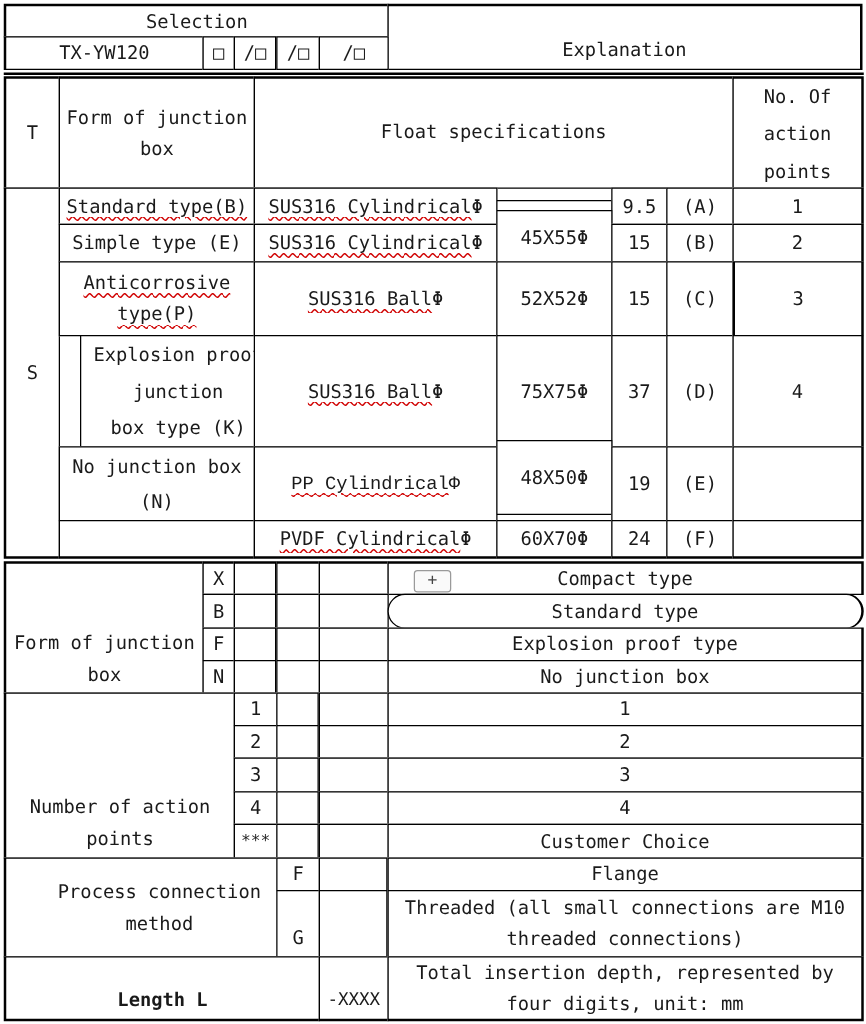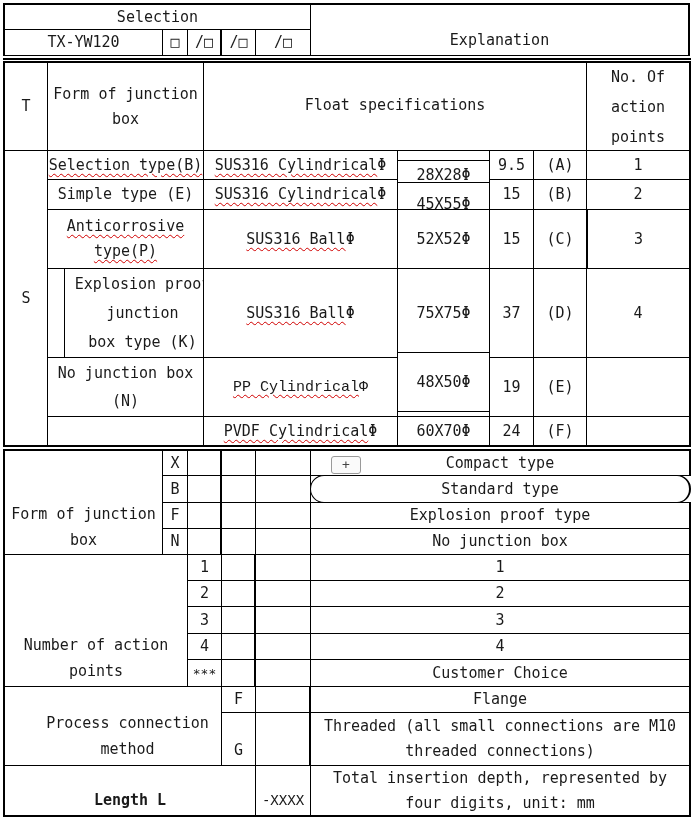--- a/index.html
+++ b/index.html
@@ -34,30 +34,30 @@
 <div class="c thick-l thick-t" style="left:3px;top:61px;width:45px;height:90px;">T</div>
 <div class="c thick-t" style="left:47px;top:61px;width:157px;height:90px;">Form of junction
 box</div>
 <div class="c thick-t" style="left:203px;top:61px;width:384px;height:90px;align-items:flex-start;padding-top:30px;">Float specifications</div>
 <div class="c thick-t thick-r" style="left:586px;top:61px;width:105px;height:90px;line-height:30px;">No. Of
 action
 points</div>
 
 <div class="c thick-l thick-b" style="left:3px;top:150px;width:45px;height:297px;">S</div>
 
-<div class="c" style="left:47px;top:150px;width:157px;height:30px;"><span class="squig">Selection type(B)</span></div>
+<div class="c" style="left:47px;top:150px;width:157px;height:30px;"><span class="squig">Standard type(B)</span></div>
 <div class="c" style="left:203px;top:150px;width:195px;height:30px;"><span class="squig-wrap"><span class="squig">SUS316 Cylindrical</span><span>Φ</span></span></div>
 <div class="c" style="left:397px;top:160px;width:93px;height:30px;">28X28Φ</div>
 <div class="c" style="left:489px;top:150px;width:45px;height:30px;">9.5</div>
 <div class="c" style="left:533px;top:150px;width:54px;height:30px;">(A)</div>
 <div class="c thick-r" style="left:586px;top:150px;width:105px;height:30px;">1</div>
 
 <div class="c" style="left:47px;top:179px;width:157px;height:31px;">Simple type (E)</div>
 <div class="c" style="left:203px;top:179px;width:195px;height:31px;"><span><span class="squig">SUS316 Cylindrical</span><span>Φ</span></span></div>
-<div class="c" style="left:397px;top:182px;width:93px;height:45px;">45X55Φ</div>
+<div class="c" style="left:397px;top:168px;width:93px;height:45px;">45X55Φ</div>
 <div class="c" style="left:489px;top:179px;width:45px;height:31px;">15</div>
 <div class="c" style="left:533px;top:179px;width:54px;height:31px;">(B)</div>
 <div class="c thick-r" style="left:586px;top:179px;width:105px;height:31px;">2</div>
 
 <div class="c" style="left:47px;top:209px;width:157px;height:60px;"><span class="squig">Anticorrosive
 type(P)</span></div>
 <div class="c" style="left:203px;top:209px;width:195px;height:60px;"><span><span class="squig">SUS316 Ball</span><span>Φ</span></span></div>
 <div class="c" style="left:397px;top:209px;width:93px;height:60px;">52X52Φ</div>
 <div class="c" style="left:489px;top:209px;width:45px;height:60px;">15</div>
 <div class="c" style="left:533px;top:209px;width:54px;height:60px;">(C)</div>
@@ -137,21 +137,21 @@
 <div class="c" style="left:187px;top:633px;width:35px;height:27px;">4</div>
 <div class="c" style="left:221px;top:633px;width:35px;height:27px;border-right-width:2px;"></div>
 <div class="c" style="left:255px;top:633px;width:56px;height:27px;"></div>
 <div class="c thick-r" style="left:310px;top:633px;width:381px;height:27px;">4</div>
 
 <div class="c" style="left:187px;top:659px;width:35px;height:28px;font-size:13px;">***</div>
 <div class="c" style="left:221px;top:659px;width:35px;height:28px;border-right-width:2px;"></div>
 <div class="c" style="left:255px;top:659px;width:56px;height:28px;"></div>
 <div class="c thick-r" style="left:310px;top:659px;width:381px;height:28px;">Customer Choice</div>
 
-<div class="c thick-l" style="left:3px;top:686px;width:248px;height:80px;align-items:flex-end;padding-bottom:3px;line-height:26px;">Process connection
+<div class="c thick-l" style="left:3px;top:686px;width:248px;height:80px;align-items:flex-end;padding-bottom:13px;line-height:26px;">Process connection
 method</div>
 <div class="c" style="left:221px;top:686px;width:35px;height:27px;">F</div>
 <div class="c" style="left:255px;top:686px;width:56px;height:27px;border-right-width:2px;"></div>
 <div class="c thick-r" style="left:310px;top:686px;width:381px;height:27px;">Flange</div>
 
 <div class="c" style="left:221px;top:712px;width:35px;height:54px;align-items:flex-end;padding-bottom:2px;">G</div>
 <div class="c" style="left:255px;top:712px;width:56px;height:54px;border-right-width:2px;"></div>
 <div class="c thick-r" style="left:310px;top:712px;width:381px;height:54px;">Threaded (all small connections are M10
 threaded connections)</div>
 

